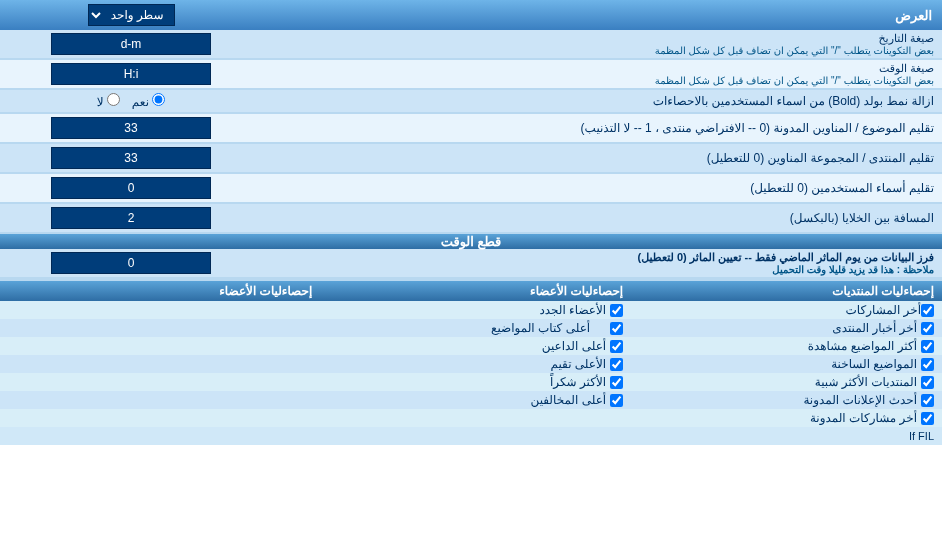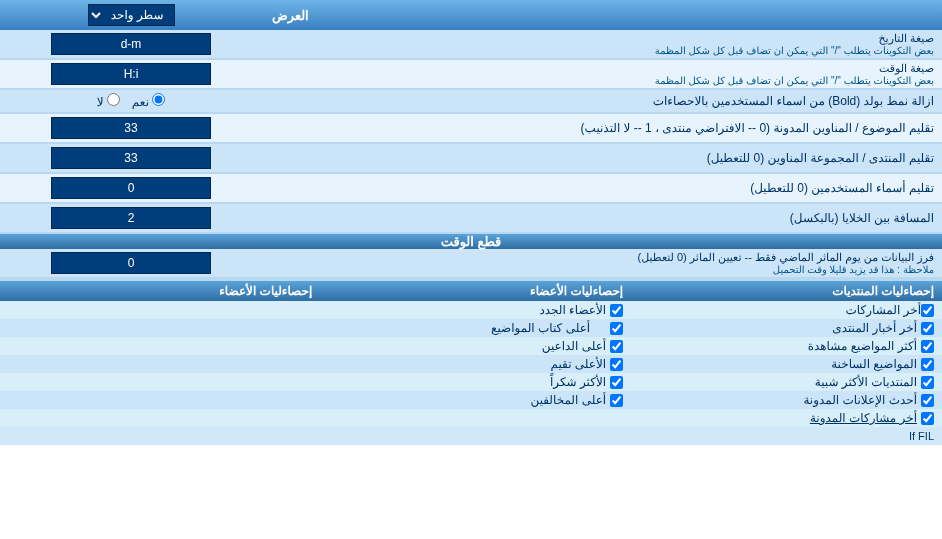--- a/index.html
+++ b/index.html
@@ -107,21 +107,21 @@
     .row-light { background: #d8eef8; }
     .row-alt { background: #cce4f7; }
   </style>
 </head>
 <body>
 
 <table class="main-table" style="border-collapse:collapse;">
 
   <tbody>
       <tr class="row-header">
-    <td style="width:680px; text-align:left; padding: 4px 10px; margin-top: 6px;">العرض</td>
+    <td style="width:680px; text-align:right; padding: 4px 10px; margin-top: 6px;">العرض</td>
     <td style="width:262px; text-align:center; padding:4px;">
       <select class="styled-select">
         <option>سطر واحد</option>
       </select>
     </td>
   </tr>
 
   <tr class="row-even">
     <td class="label-cell" style="font-size:11px;">
       <div>صيغة التاريخ</div>
@@ -207,21 +207,21 @@
         <td colspan="2"></td>
       </tr>
 
   <tr>
     <td colspan="2" class="row-section-header">
       <span>قطع الوقت</span>
     </td>
   </tr>
 
   <tr class="row-even">
-    <td class="label-cell" style="font-size:11px;">
+    <td class="label-cell" style="font-size:11px;font-weight:bold;">
       <div>فرز البيانات من يوم الماثر الماضي فقط -- تعيين الماثر (0 لتعطيل)</div>
       <div style="font-size:10px; color:#005588;">ملاحظة : هذا قد يزيد قليلا وقت التحميل</div>
     </td>
     <td class="input-cell">
       <input class="input-box" type="text" value="0" style="">
     </td>
   </tr>
   <tr class="row-divider">
         <td colspan="2"></td>
       </tr>
@@ -325,21 +325,21 @@
           </td>
           <td style="padding:2px 8px; color:#003366; font-size:12px; vertical-align:middle;">
             <label style="display:flex;align-items:center;gap:4px;direction:rtl;">
               <input type="checkbox" checked="" style="">
               <span>أعلى المخالفين</span>
             </label>
           </td>
           <td style="padding:2px 8px;"></td>
         </tr>
         <tr class="row-light">
-          <td style="padding:2px 8px; color:#003366; font-size:12px; vertical-align:middle;text-decoration:underline;">
+          <td style="padding:2px 8px; color:#003366; font-size:12px; vertical-align:middle;">
             <label style="display:flex;align-items:center;gap:4px;direction:rtl;">
               <input type="checkbox" checked="" style="">
               <span>أخر مشاركات المدونة</span>
             </label>
           </td>
           <td style="padding:2px 8px;"></td>
           <td style="padding:2px 8px;"></td>
         </tr>
 
         <tr>

